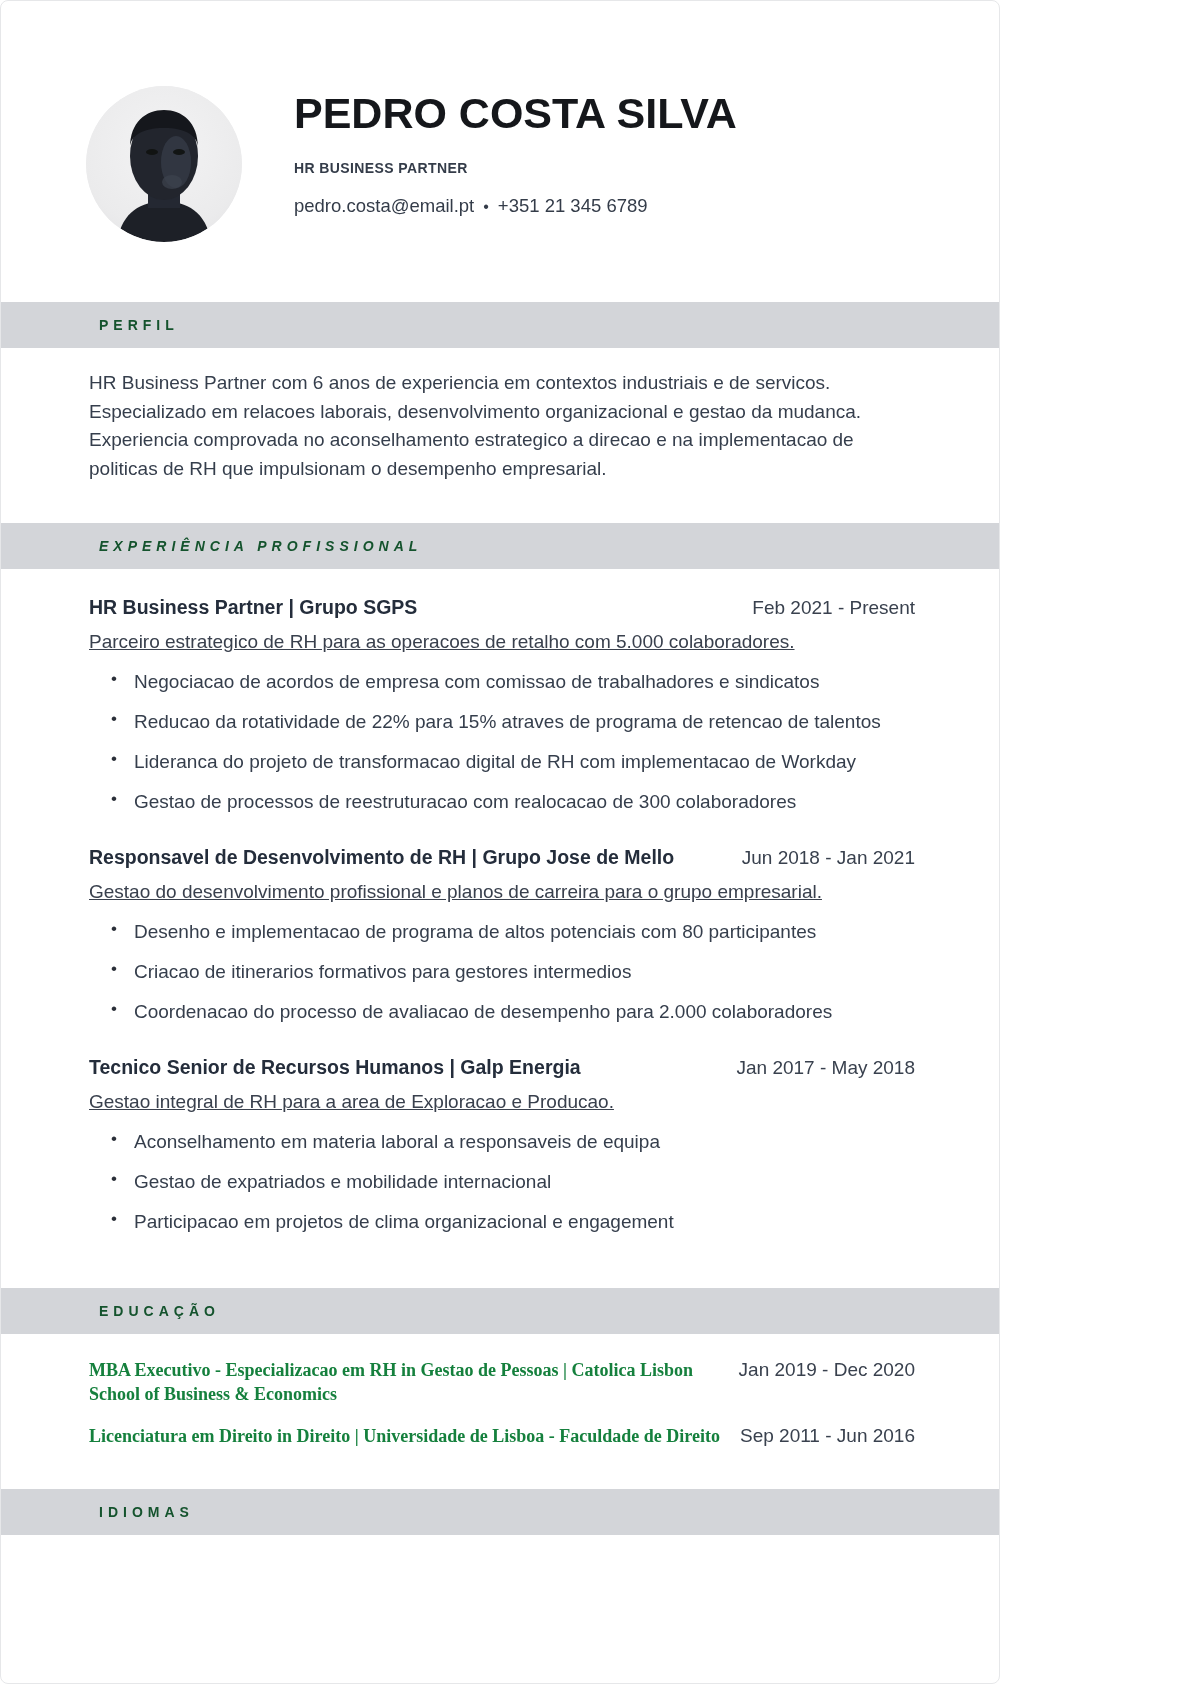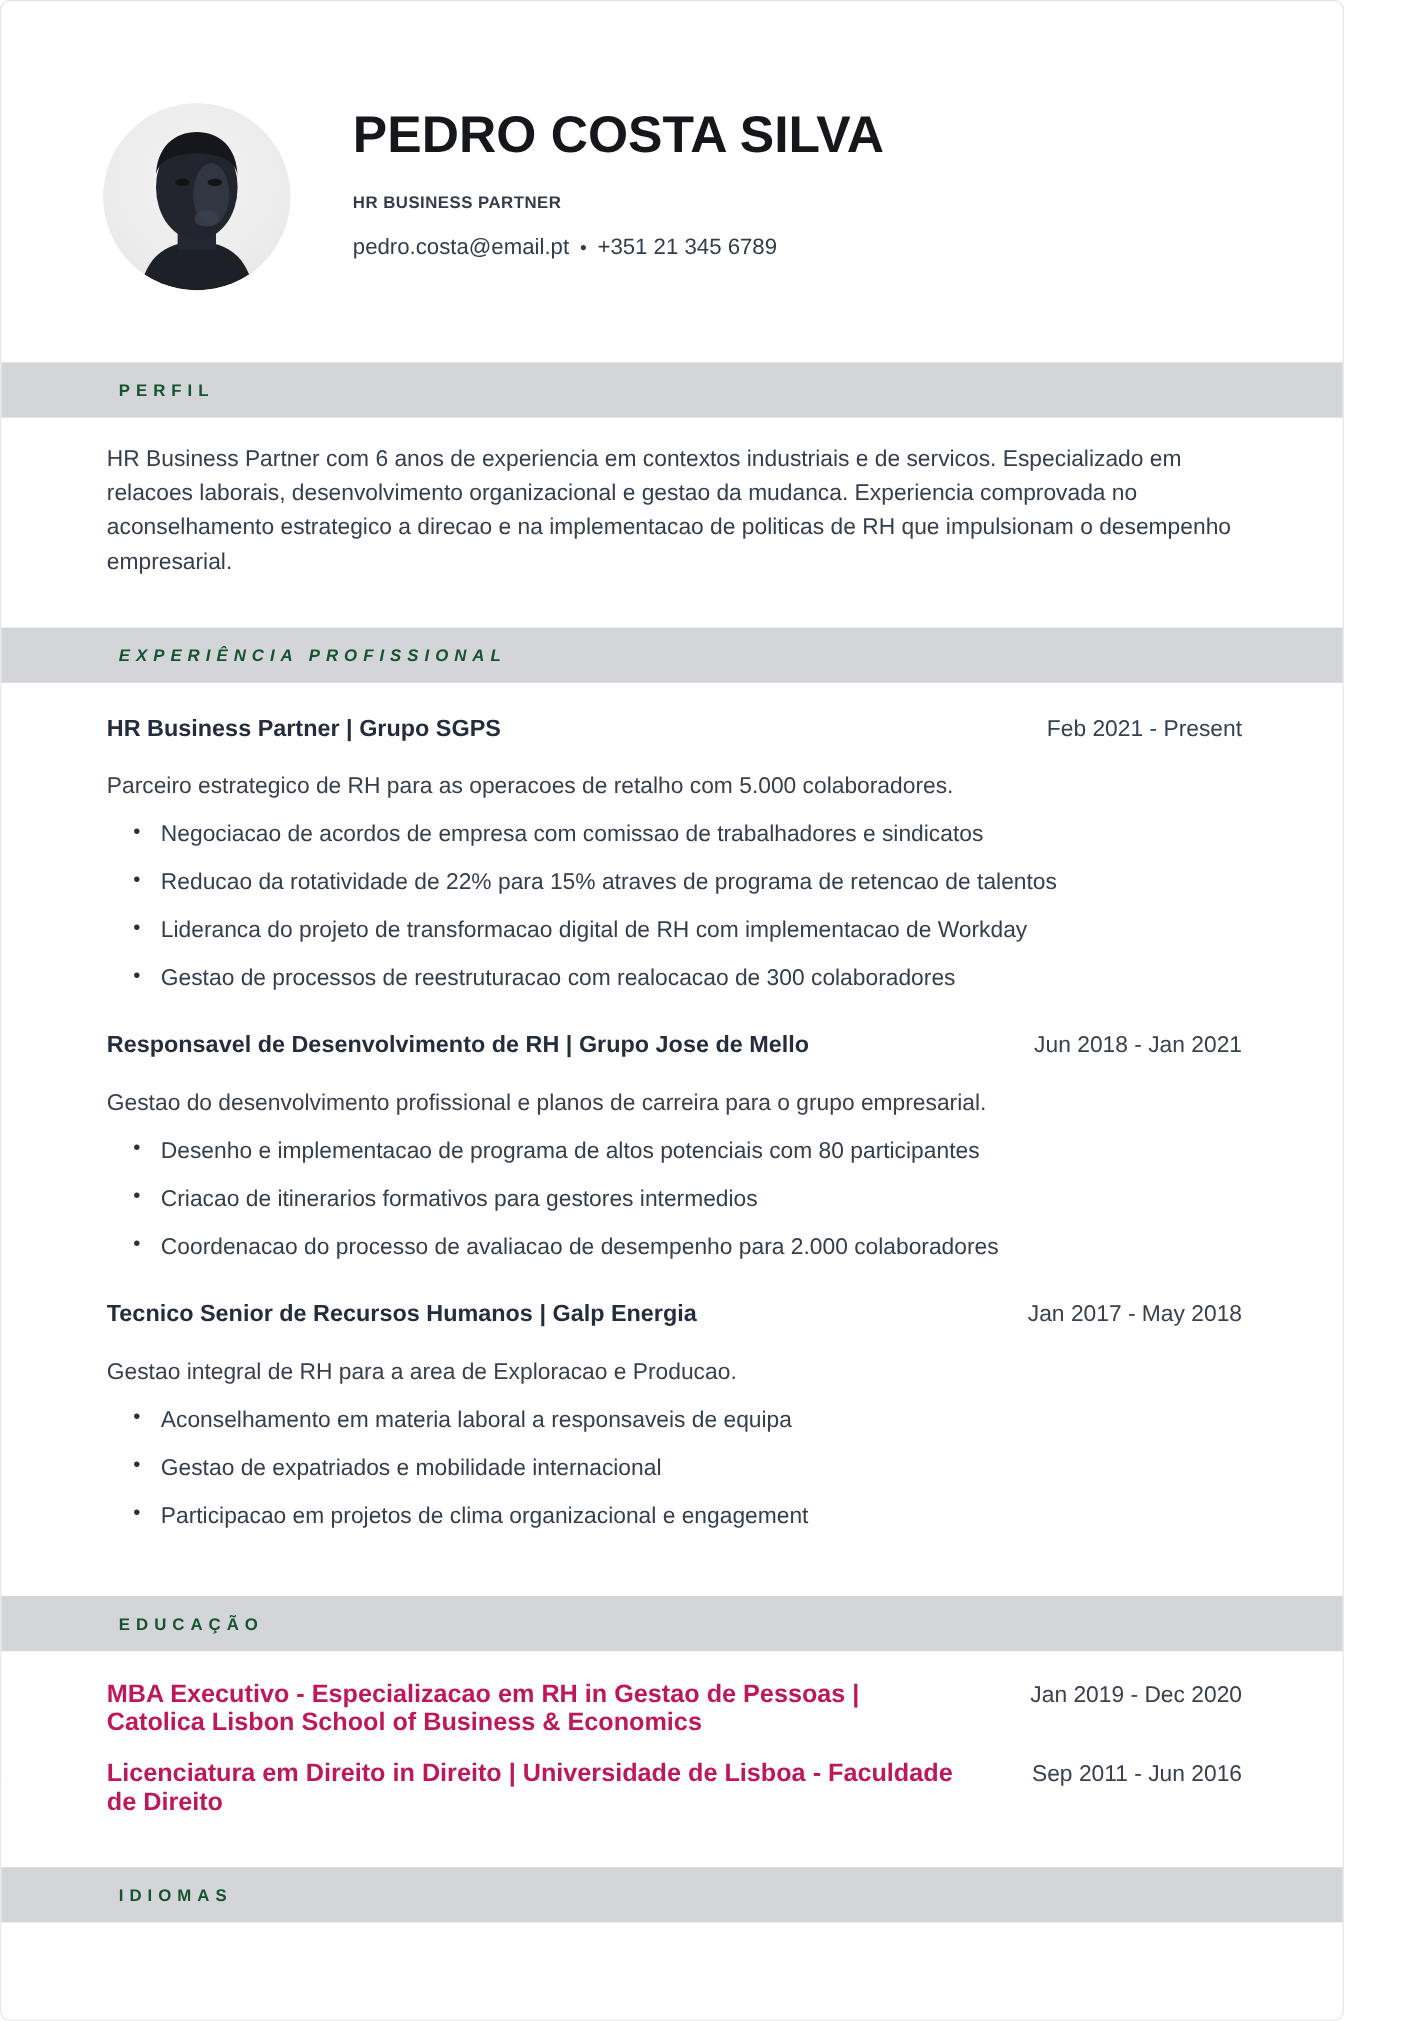--- a/index.html
+++ b/index.html
@@ -3,21 +3,21 @@
 <meta charset="utf-8">
 <style>
   * { margin: 0; padding: 0; box-sizing: border-box; }
   html, body { background: #ffffff; }
   body {
     font-family: "Liberation Sans", "DejaVu Sans", sans-serif;
     color: #353e4c;
   }
   .page {
     position: relative;
-    width: 1120px;
+    width: 1000px;
     height: 1684px;
     background: #ffffff;
     border: 1px solid #e6e7e9;
     border-radius: 8px;
     overflow: hidden;
   }
 
   
   .resume-header {
     display: flex;
@@ -101,24 +101,25 @@
     line-height: 24px;
   }
   .job-dates {
     font-size: 19px;
     color: #39414e;
     white-space: nowrap;
     line-height: 24px;
     text-align: center;
   }
   .job-summary {
-    margin-top: 24px;
+    margin-top: 10px;
     font-size: 19px;
     color: #39404d;
     line-height: 24px;
+    text-decoration: underline;
   }
   .job ul {
     list-style: none;
     margin-top: 6px;
   }
   .job li {
     position: relative;
     padding-left: 45px;
     margin-top: 16px;
     font-size: 19px;
@@ -137,24 +138,25 @@
   
   .edu-list { margin: 0 84px 0 88px; }
   .edu-entry {
     display: flex;
     justify-content: space-between;
     align-items: baseline;
     margin-top: 24px;
   }
   .edu-entry:nth-child(2) { margin-top: 17px; }
   .edu-title {
-    font-size: 21px;
-    font-weight: 700;
-    color: #be185d;
+    font-size: 18px;
+    font-weight: 700;
+    color: #15803d;
     line-height: 24.5px;
+    font-family: Liberation Serif, serif;
   }
   .edu-entry:nth-child(1) .edu-title { max-width: 640px; }
   .edu-entry:nth-child(2) .edu-title { max-width: 720px; }
   .edu-dates {
     font-size: 19px;
     color: #39414e;
     white-space: nowrap;
     line-height: 24.5px;
   }
 </style>

